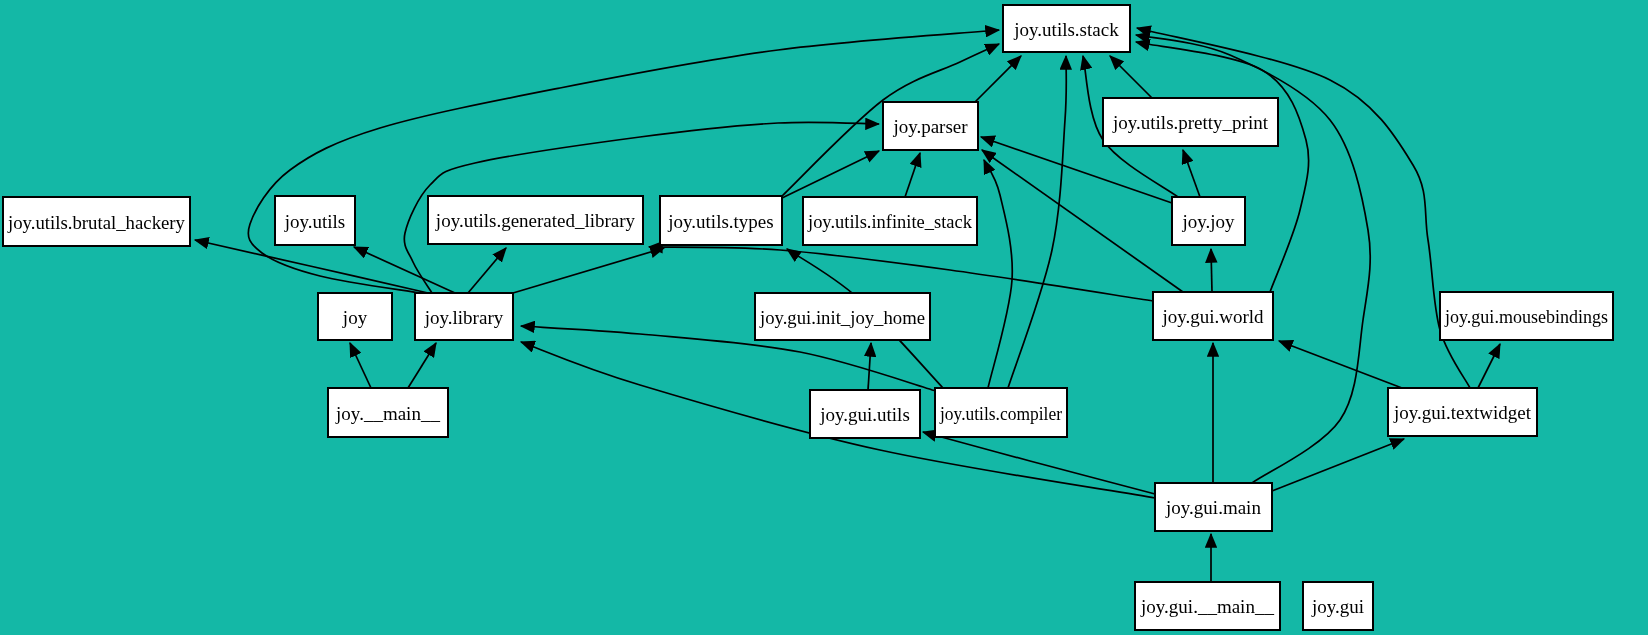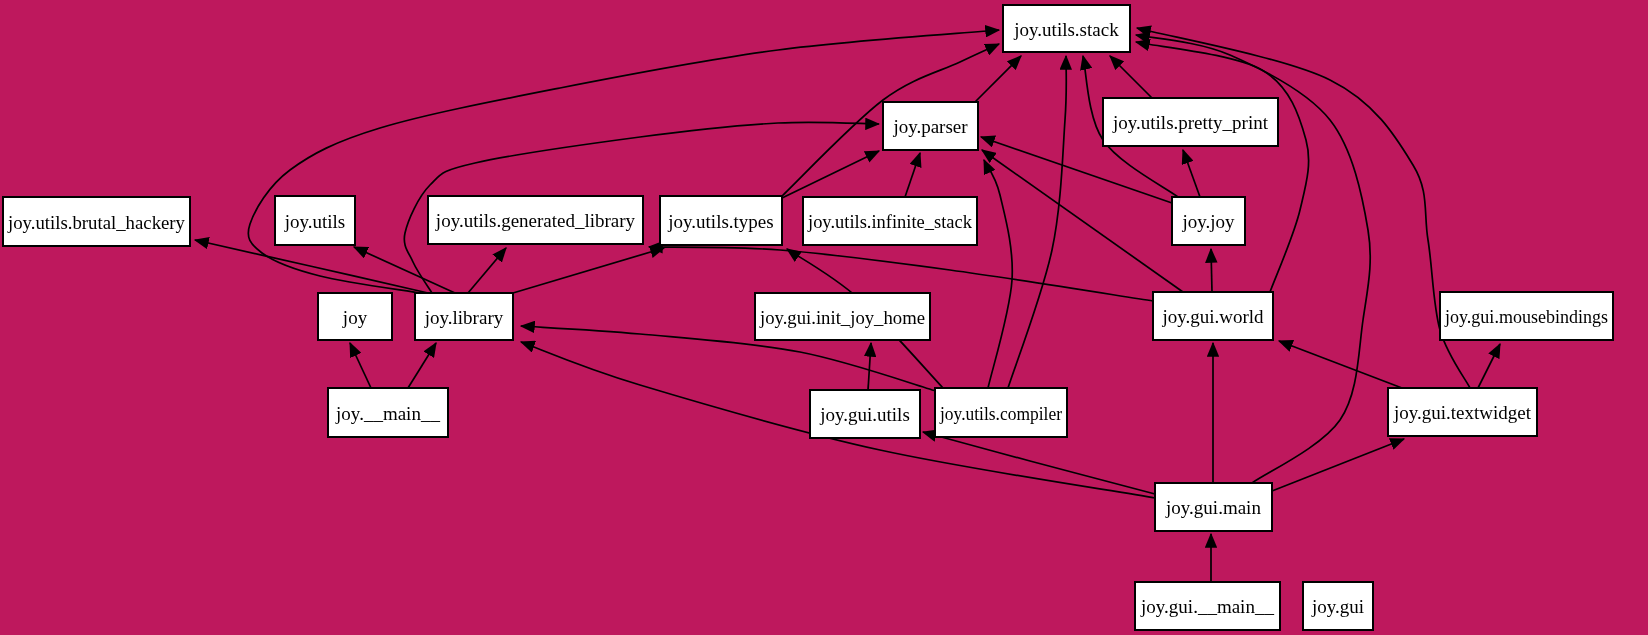--- a/index.html
+++ b/index.html
@@ -4,21 +4,21 @@
 <style>
   html, body {
     margin: 0;
     padding: 0;
     background: #ffffff;
   }
   .stage {
     position: relative;
     width: 1648px;
     height: 635px;
-    background: #be185d;
+    background: #14b8a6;
     font-family: "Liberation Serif", "DejaVu Serif", serif;
   }
   svg { display: block; }
   .node-rect {
     fill: #ffffff;
     stroke: #000000;
     stroke-width: 2;
   }
   .node-label {
     fill: #000000;

